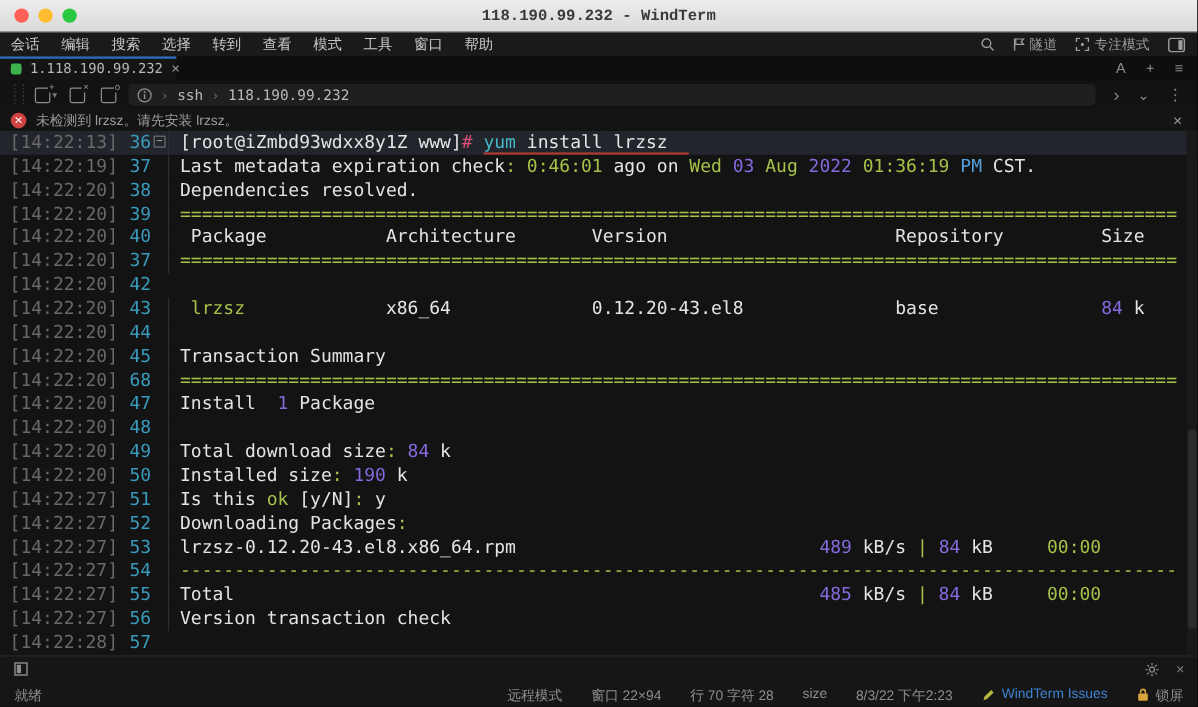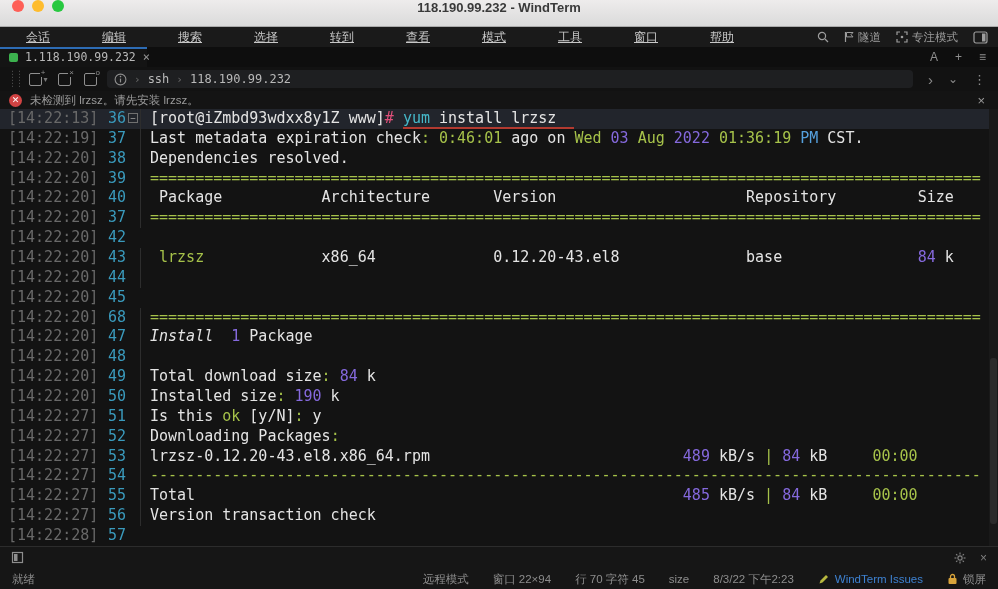--- a/index.html
+++ b/index.html
@@ -1,29 +1,29 @@
 <!DOCTYPE html>
 <html><head>
 <meta charset="utf-8">
 <style>
   html,body{margin:0;padding:0;background:#000;}
   .app{position:relative;width:998px;height:589px;background:#131313;overflow:hidden;
        font-family:"Liberation Sans","DejaVu Sans",sans-serif;}
 
   
   .titlebar{height:26px;background:linear-gradient(#eeecec,#dadada);border-bottom:1px solid #aaa;
-            display:flex;position:relative;}
+            display:flex;align-items:center;position:relative;font-family:Liberation Mono, monospace;}
   .lights{display:flex;gap:8px;padding-left:12px;z-index:2;}
   .light{width:12px;height:12px;border-radius:50%;}
   .title{position:absolute;left:0;right:0;text-align:center;font-size:13px;font-weight:700;color:#3a3a3a;}
 
   
   .menubar{height:20px;background:#1a1a1a;display:flex;align-items:center;font-size:12px;color:#c8c8c8;}
   .menu-items{display:flex;height:100%;align-items:center;}
-  .menu-items span{padding:0 26px;cursor:default;text-decoration:underline;}
+  .menu-items span{padding:0 9px;cursor:default;}
   .menu-right{margin-left:auto;display:flex;align-items:center;gap:15px;padding-right:10px;
               color:#9d9d9d;font-size:11.5px;}
   .mr-group{display:flex;align-items:center;gap:4px;}
 
   
   .tabbar{height:20px;background:#0e0e0e;display:flex;align-items:center;position:relative;}
   .tabind{position:absolute;top:0;left:0;width:147px;height:2px;background:#2d6cb5;}
   .tab{width:147px;height:100%;display:flex;align-items:center;gap:7px;padding:0 9px;box-sizing:border-box;
        background:#141414;font-family:"DejaVu Sans Mono",monospace;font-size:11.5px;color:#b8b8b8;}
   .tabdot{width:9px;height:9px;background:#3cb14e;border-radius:2px;flex:none;}
@@ -194,23 +194,23 @@
     <div>
         <div class="trow hl"><span class="ts">[14:22:13]</span><span class="lnum">36</span><span class="fold"><span class="foldbox">−</span></span><div class="tcontent"><span style="color: rgb(228, 228, 228);">[root@iZmbd93wdxx8y1Z www]</span><span style="color: rgb(224, 80, 122);">#</span><span style="color: rgb(228, 228, 228);"> </span><span class="uline" style="color: rgb(69, 184, 201);">yum</span><span class="uline" style="color: rgb(228, 228, 228);"> install lrzsz</span><span class="uline" style="color: rgb(228, 228, 228);">  </span></div></div>
         <div class="trow"><span class="ts">[14:22:19]</span><span class="lnum">37</span><span class="fold"></span><div class="tcontent"><span style="color: rgb(228, 228, 228);">Last metadata expiration check</span><span style="color: rgb(166, 194, 74);">:</span><span style="color: rgb(228, 228, 228);"> </span><span style="color: rgb(166, 194, 74);">0:46:01</span><span style="color: rgb(228, 228, 228);"> ago on </span><span style="color: rgb(166, 194, 74);">Wed</span><span style="color: rgb(228, 228, 228);"> </span><span style="color: rgb(133, 105, 221);">03</span><span style="color: rgb(228, 228, 228);"> </span><span style="color: rgb(166, 194, 74);">Aug</span><span style="color: rgb(228, 228, 228);"> </span><span style="color: rgb(133, 105, 221);">2022</span><span style="color: rgb(228, 228, 228);"> </span><span style="color: rgb(166, 194, 74);">01:36:19</span><span style="color: rgb(228, 228, 228);"> </span><span style="color: rgb(85, 160, 221);">PM</span><span style="color: rgb(228, 228, 228);"> CST.</span></div></div>
         <div class="trow"><span class="ts">[14:22:20]</span><span class="lnum">38</span><span class="fold"></span><div class="tcontent"><span style="color: rgb(228, 228, 228);">Dependencies resolved.</span></div></div>
         <div class="trow"><span class="ts">[14:22:20]</span><span class="lnum">39</span><span class="fold"></span><div class="tcontent"><span style="color: rgb(166, 194, 74);">============================================================================================</span></div></div>
         <div class="trow"><span class="ts">[14:22:20]</span><span class="lnum">40</span><span class="fold"></span><div class="tcontent"><span style="color: rgb(228, 228, 228);"> Package</span><span style="color: rgb(228, 228, 228);">           </span><span style="color: rgb(228, 228, 228);">Architecture</span><span style="color: rgb(228, 228, 228);">       </span><span style="color: rgb(228, 228, 228);">Version</span><span style="color: rgb(228, 228, 228);">                     </span><span style="color: rgb(228, 228, 228);">Repository</span><span style="color: rgb(228, 228, 228);">         </span><span style="color: rgb(228, 228, 228);">Size</span></div></div>
         <div class="trow"><span class="ts">[14:22:20]</span><span class="lnum">37</span><span class="fold"></span><div class="tcontent"><span style="color: rgb(166, 194, 74);">============================================================================================</span></div></div>
         <div class="trow"><span class="ts">[14:22:20]</span><span class="lnum">42</span><span class="fold"></span></div>
         <div class="trow"><span class="ts">[14:22:20]</span><span class="lnum">43</span><span class="fold"></span><div class="tcontent"><span style="color: rgb(166, 194, 74);"> lrzsz</span><span style="color: rgb(228, 228, 228);">             </span><span style="color: rgb(228, 228, 228);">x86_64</span><span style="color: rgb(228, 228, 228);">             </span><span style="color: rgb(228, 228, 228);">0.12.20-43.el8</span><span style="color: rgb(228, 228, 228);">              </span><span style="color: rgb(228, 228, 228);">base</span><span style="color: rgb(228, 228, 228);">               </span><span style="color: rgb(133, 105, 221);">84</span><span style="color: rgb(228, 228, 228);"> k</span></div></div>
         <div class="trow"><span class="ts">[14:22:20]</span><span class="lnum">44</span><span class="fold"></span><div class="tcontent"></div></div>
-        <div class="trow"><span class="ts">[14:22:20]</span><span class="lnum">45</span><span class="fold"></span></div>
+        <div class="trow"><span class="ts">[14:22:20]</span><span class="lnum">45</span><span class="fold"></span><div class="tcontent"><span style="color: rgb(228, 228, 228);">Transaction Summary</span></div></div>
         <div class="trow"><span class="ts">[14:22:20]</span><span class="lnum">68</span><span class="fold"></span><div class="tcontent"><span style="color: rgb(166, 194, 74);">============================================================================================</span></div></div>
-        <div class="trow"><span class="ts">[14:22:20]</span><span class="lnum">47</span><span class="fold"></span><div class="tcontent"><span style="color: rgb(228, 228, 228); font-style: italic;">Install  </span><span style="color: rgb(133, 105, 221);">1</span><span style="color: rgb(228, 228, 228);"> Package</span></div></div>
+        <div class="trow"><span class="ts">[14:22:20]</span><span class="lnum">47</span><span class="fold"></span><div class="tcontent"><span style="color: rgb(228, 228, 228);">Install  </span><span style="color: rgb(133, 105, 221);">1</span><span style="color: rgb(228, 228, 228);"> Package</span></div></div>
         <div class="trow"><span class="ts">[14:22:20]</span><span class="lnum">48</span><span class="fold"></span><div class="tcontent"></div></div>
         <div class="trow"><span class="ts">[14:22:20]</span><span class="lnum">49</span><span class="fold"></span><div class="tcontent"><span style="color: rgb(228, 228, 228);">Total download size</span><span style="color: rgb(166, 194, 74);">:</span><span style="color: rgb(228, 228, 228);"> </span><span style="color: rgb(133, 105, 221);">84</span><span style="color: rgb(228, 228, 228);"> k</span></div></div>
         <div class="trow"><span class="ts">[14:22:20]</span><span class="lnum">50</span><span class="fold"></span><div class="tcontent"><span style="color: rgb(228, 228, 228);">Installed size</span><span style="color: rgb(166, 194, 74);">:</span><span style="color: rgb(228, 228, 228);"> </span><span style="color: rgb(133, 105, 221);">190</span><span style="color: rgb(228, 228, 228);"> k</span></div></div>
         <div class="trow"><span class="ts">[14:22:27]</span><span class="lnum">51</span><span class="fold"></span><div class="tcontent"><span style="color: rgb(228, 228, 228);">Is this </span><span style="color: rgb(166, 194, 74);">ok</span><span style="color: rgb(228, 228, 228);"> [y/N]</span><span style="color: rgb(166, 194, 74);">:</span><span style="color: rgb(228, 228, 228);"> y</span></div></div>
         <div class="trow"><span class="ts">[14:22:27]</span><span class="lnum">52</span><span class="fold"></span><div class="tcontent"><span style="color: rgb(228, 228, 228);">Downloading Packages</span><span style="color: rgb(166, 194, 74);">:</span></div></div>
         <div class="trow"><span class="ts">[14:22:27]</span><span class="lnum">53</span><span class="fold"></span><div class="tcontent"><span style="color: rgb(228, 228, 228);">lrzsz-0.12.20-43.el8.x86_64.rpm</span><span style="color: rgb(228, 228, 228);">                            </span><span style="color: rgb(133, 105, 221);">489</span><span style="color: rgb(228, 228, 228);"> kB/s </span><span style="color: rgb(166, 194, 74);">|</span><span style="color: rgb(228, 228, 228);"> </span><span style="color: rgb(133, 105, 221);">84</span><span style="color: rgb(228, 228, 228);"> kB</span><span style="color: rgb(228, 228, 228);">     </span><span style="color: rgb(166, 194, 74);">00:00</span></div></div>
         <div class="trow"><span class="ts">[14:22:27]</span><span class="lnum">54</span><span class="fold"></span><div class="tcontent"><span style="color: rgb(166, 194, 74);">--------------------------------------------------------------------------------------------</span></div></div>
         <div class="trow"><span class="ts">[14:22:27]</span><span class="lnum">55</span><span class="fold"></span><div class="tcontent"><span style="color: rgb(228, 228, 228);">Total</span><span style="color: rgb(228, 228, 228);">                                                      </span><span style="color: rgb(133, 105, 221);">485</span><span style="color: rgb(228, 228, 228);"> kB/s </span><span style="color: rgb(166, 194, 74);">|</span><span style="color: rgb(228, 228, 228);"> </span><span style="color: rgb(133, 105, 221);">84</span><span style="color: rgb(228, 228, 228);"> kB</span><span style="color: rgb(228, 228, 228);">     </span><span style="color: rgb(166, 194, 74);">00:00</span></div></div>
         <div class="trow"><span class="ts">[14:22:27]</span><span class="lnum">56</span><span class="fold"></span><div class="tcontent"><span style="color: rgb(228, 228, 228);">Version transaction check</span></div></div>
         <div class="trow"><span class="ts">[14:22:28]</span><span class="lnum">57</span><span class="fold"></span></div>
@@ -245,21 +245,21 @@
       </span>
       <span>×</span>
     </div>
   </div>
 
   <div class="statusbar">
     <span>就绪</span>
     <div class="sb-right">
       <span class="sb-item">远程模式</span>
       <span class="sb-item">窗口 22×94</span>
-      <span class="sb-item">行 70 字符 45</span>
+      <span class="sb-item">行 70 字符 28</span>
       <span class="sb-item">size</span>
       <span class="sb-item">8/3/22 下午2:23</span>
       <span class="sb-item">
         <svg width="12" height="12" viewBox="0 0 12 12">
             <path d="M1.5 10.5l1-3 5.5-5.5 2 2-5.5 5.5-3 1z" fill="#b8b83f"></path>
           </svg>
         <span class="sb-link">WindTerm Issues</span>
       </span>
       <span class="sb-item">
         <svg width="11" height="12" viewBox="0 0 11 12">

